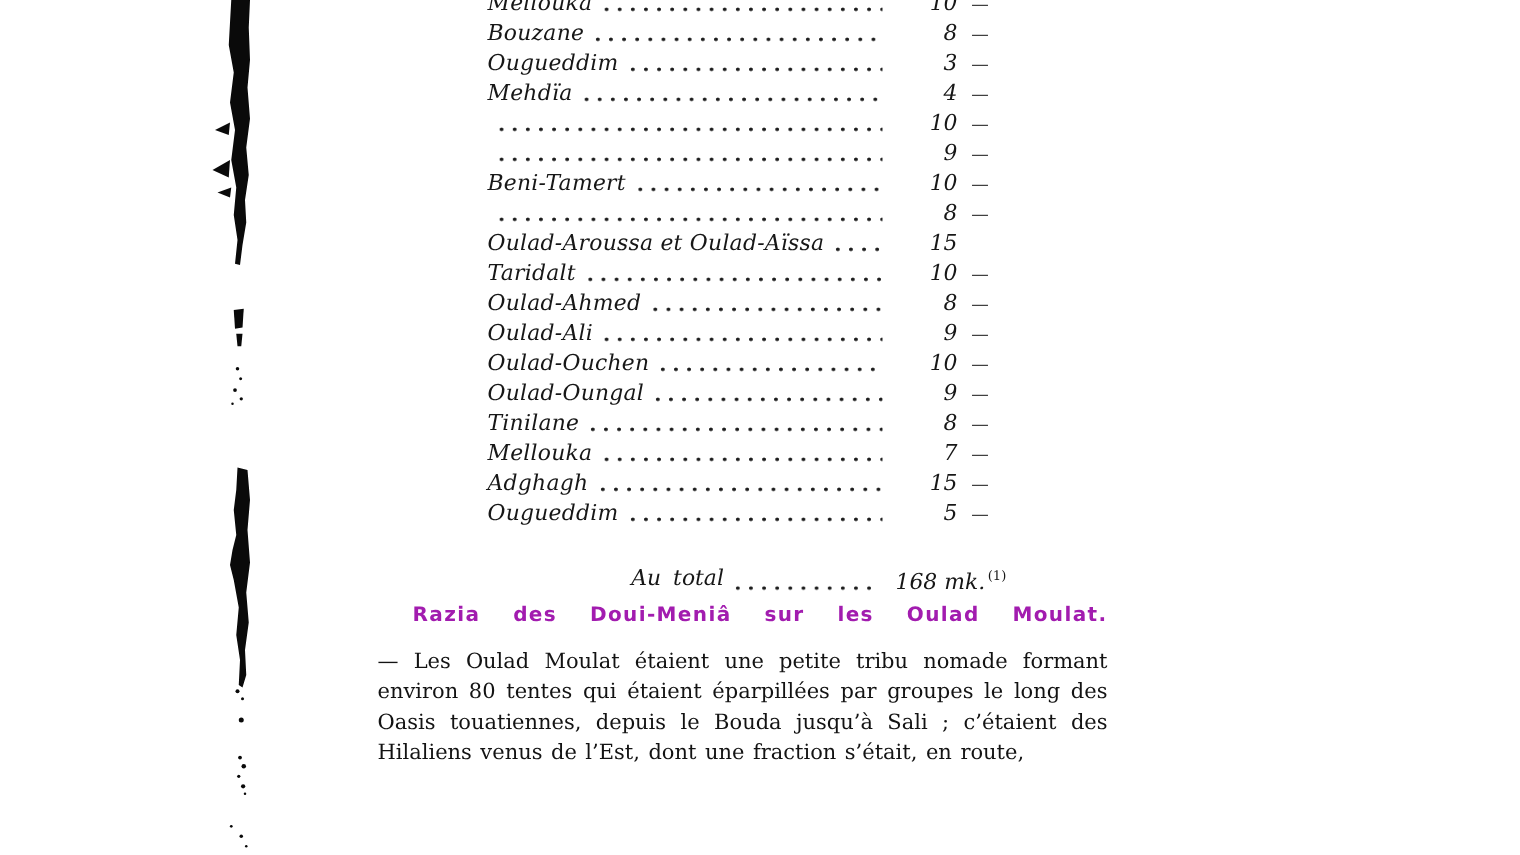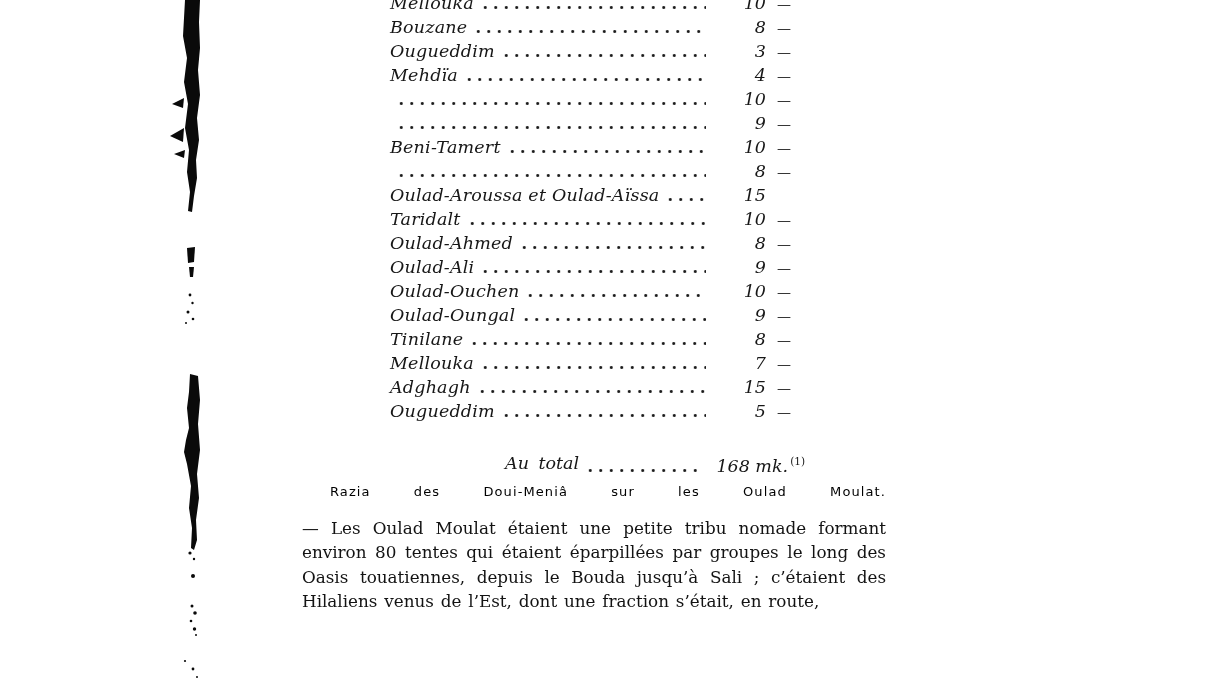--- a/index.html
+++ b/index.html
@@ -88,28 +88,28 @@
     line-height: 24.6px;
     text-align: justify;
     color: #131313;
   }
   .body-text p { margin: 0; }
   .p1 { text-indent: 28px; word-spacing: 1.5px; }
   .heading {
     margin-top: 17px !important;
     text-indent: 28px;
     font-family: "DejaVu Sans", sans-serif;
-    font-weight: normal;
-    font-size: 13px;
+    font-weight: bold;
+    font-size: 16px;
     letter-spacing: 1.1px;
     text-align: justify;
     text-align-last: justify;
     white-space: nowrap;
     word-spacing: 14px;
-    color: #000000;
+    color: #a21caf;
   }
   .p2 { margin-top: 11px !important; word-spacing: 1.5px; }
 </style>
 </head>
 <body>
 
 <div class="page">
 
   <svg class="artifacts" viewBox="0 0 60 684" xmlns="http://www.w3.org/2000/svg" aria-hidden="true">
     <g fill="#0a0a0a">

